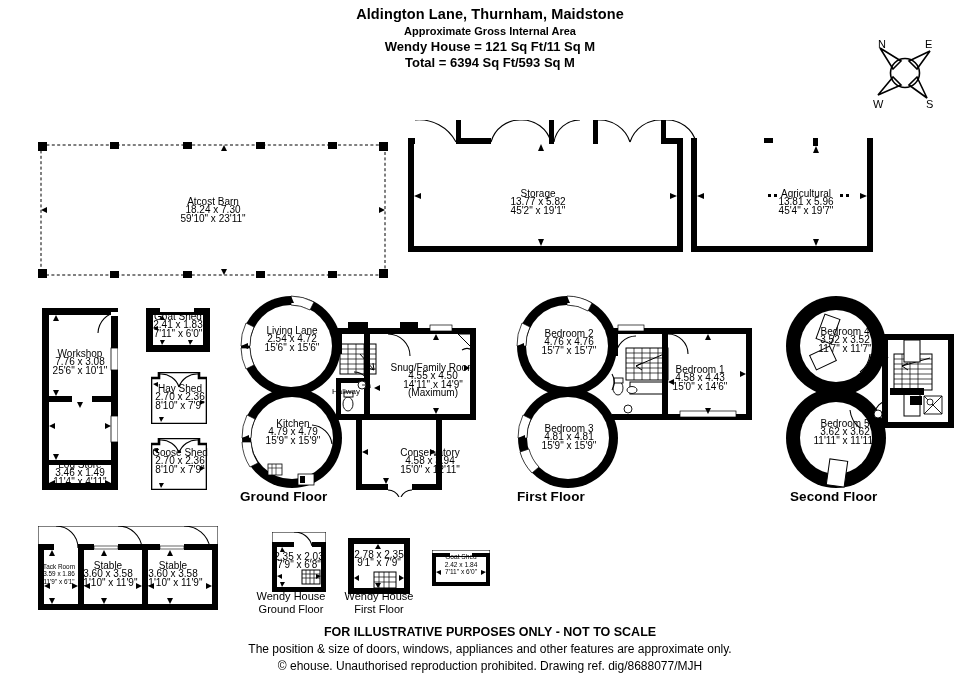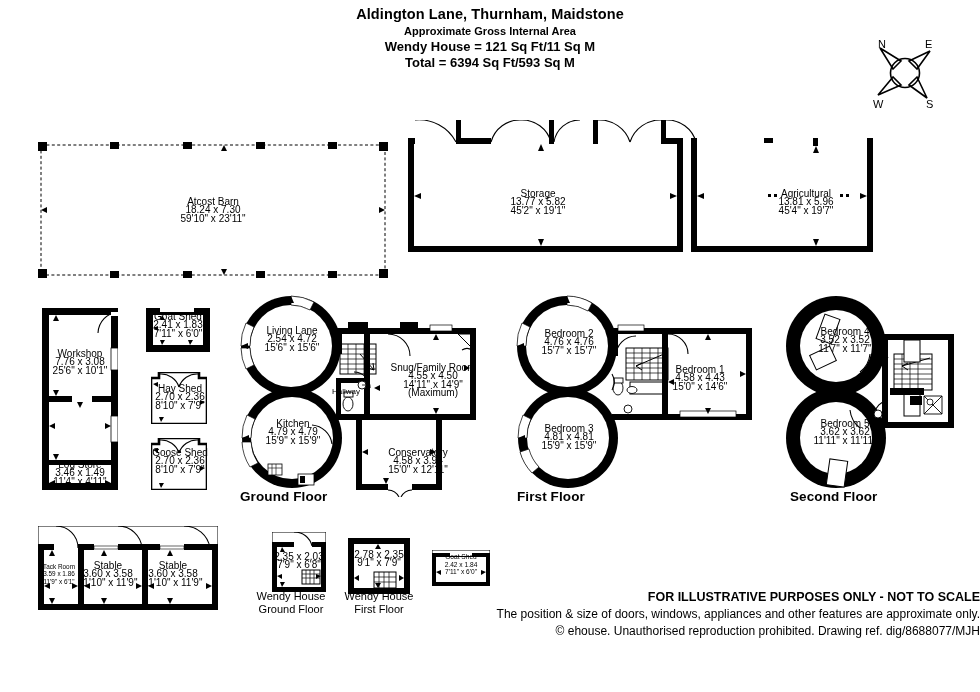--- a/index.html
+++ b/index.html
@@ -12,21 +12,21 @@
   #header .t2{font-size:11px;font-weight:bold;line-height:16px;}
   #header .t3{font-size:13px;font-weight:bold;line-height:16px;}
   
   #compass{left:855px;top:32px;width:100px;height:82px;}
   
   .rlab{position:absolute;text-align:center;font-size:10px;line-height:8.4px;
         white-space:nowrap;color:#000;}
   .floorlab{position:absolute;font-size:13.5px;font-weight:bold;letter-spacing:0.1px;}
   .smalllab{position:absolute;font-size:11px;font-weight:normal;line-height:13px;}
   
-  #footer{left:0;top:589px;width:980px;text-align:right;}
+  #footer{left:0;top:624px;width:980px;text-align:center;}
   #footer .f1{font-size:12.5px;font-weight:bold;line-height:17px;}
   #footer .f2{font-size:12px;line-height:17px;}
   #footer .f3{font-size:12px;line-height:17px;}
   svg{display:block;}
   .wall{fill:#000;}
   .thin{fill:none;stroke:#000;stroke-width:1.1;}
   .thin2{fill:none;stroke:#000;stroke-width:1.6;}
   .dash{fill:none;stroke:#000;stroke-width:1;stroke-dasharray:3 2.4;}
   .wh{fill:#fff;}
 </style>
@@ -332,21 +332,21 @@
 </div>
 <div class="rlab" style="left:316px;top:388px;width:60px;font-size:8px;">
   <div>Hallway</div>
 </div>
 <div class="rlab" style="left:378px;top:364px;width:110px;">
   <div>Snug/Family Room</div>
   <div>4.55 x 4.50</div>
   <div>14'11" x 14'9"</div>
   <div>(Maximum)</div>
 </div>
-<div class="rlab" style="left:368px;top:449px;width:100px;">
+<div class="rlab" style="left:380px;top:449px;width:100px;">
   <div>Conservatory</div>
   <div>4.58 x 3.94</div>
   <div>15'0" x 12'11"</div>
 </div>
 <div class="floorlab" style="left:240px;top:489px;">Ground Floor</div>
 
 <div class="abs" style="left:512px;top:292px;">
   <svg width="240" height="205" viewBox="0 0 240 205">
 
     <g>

